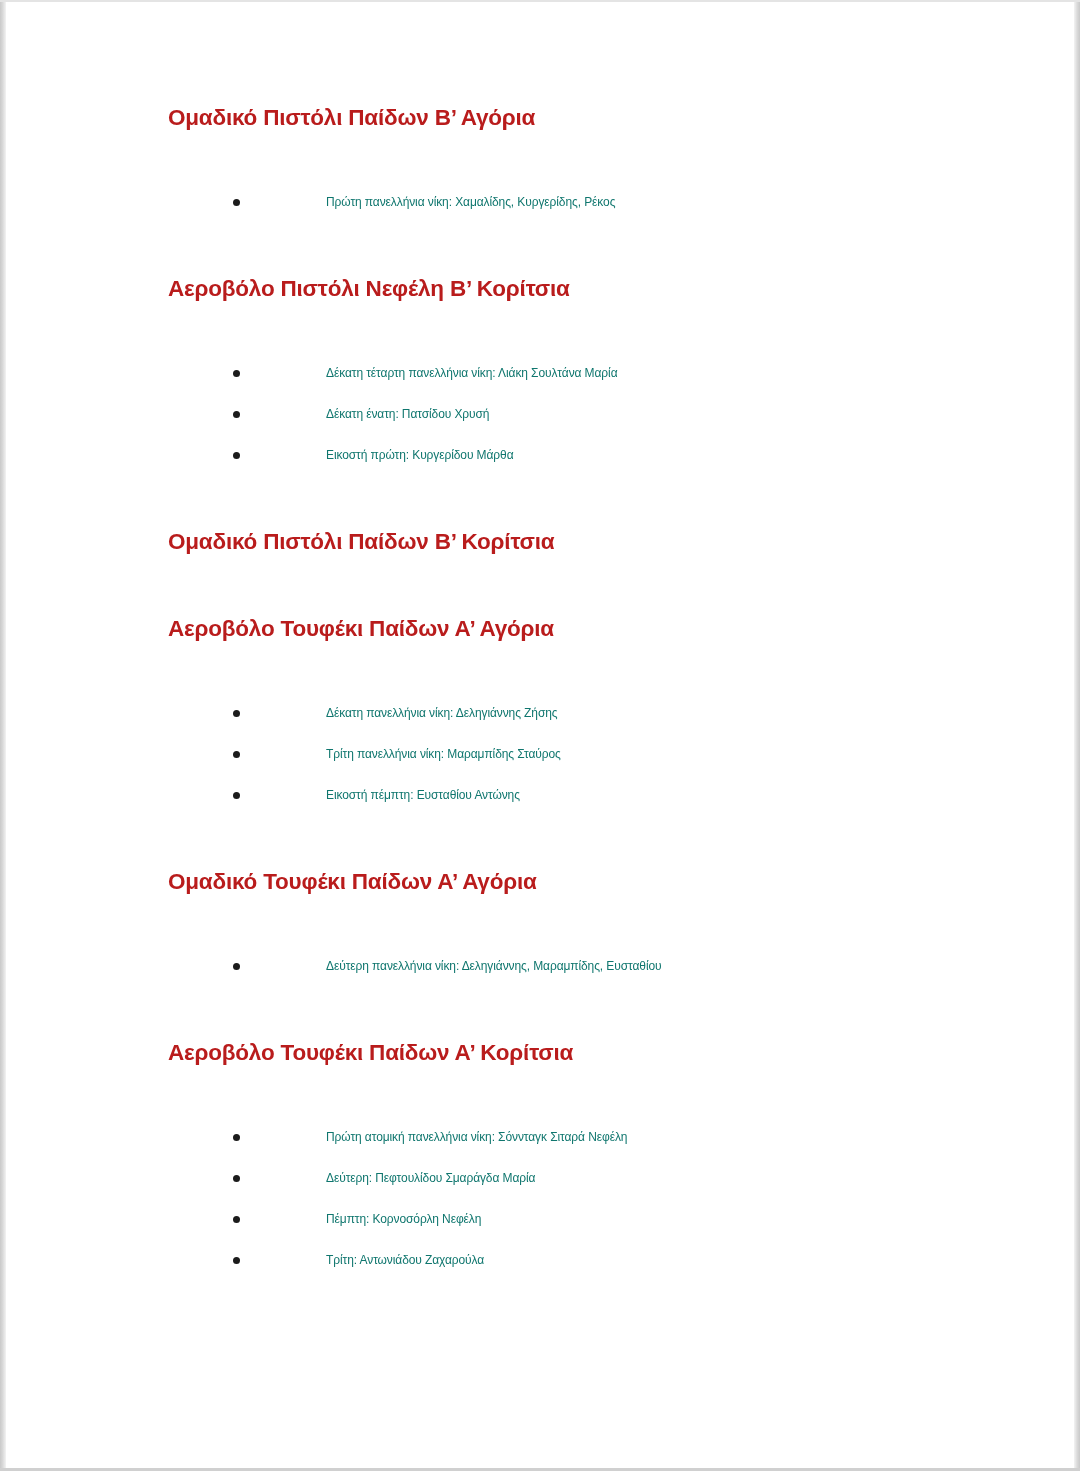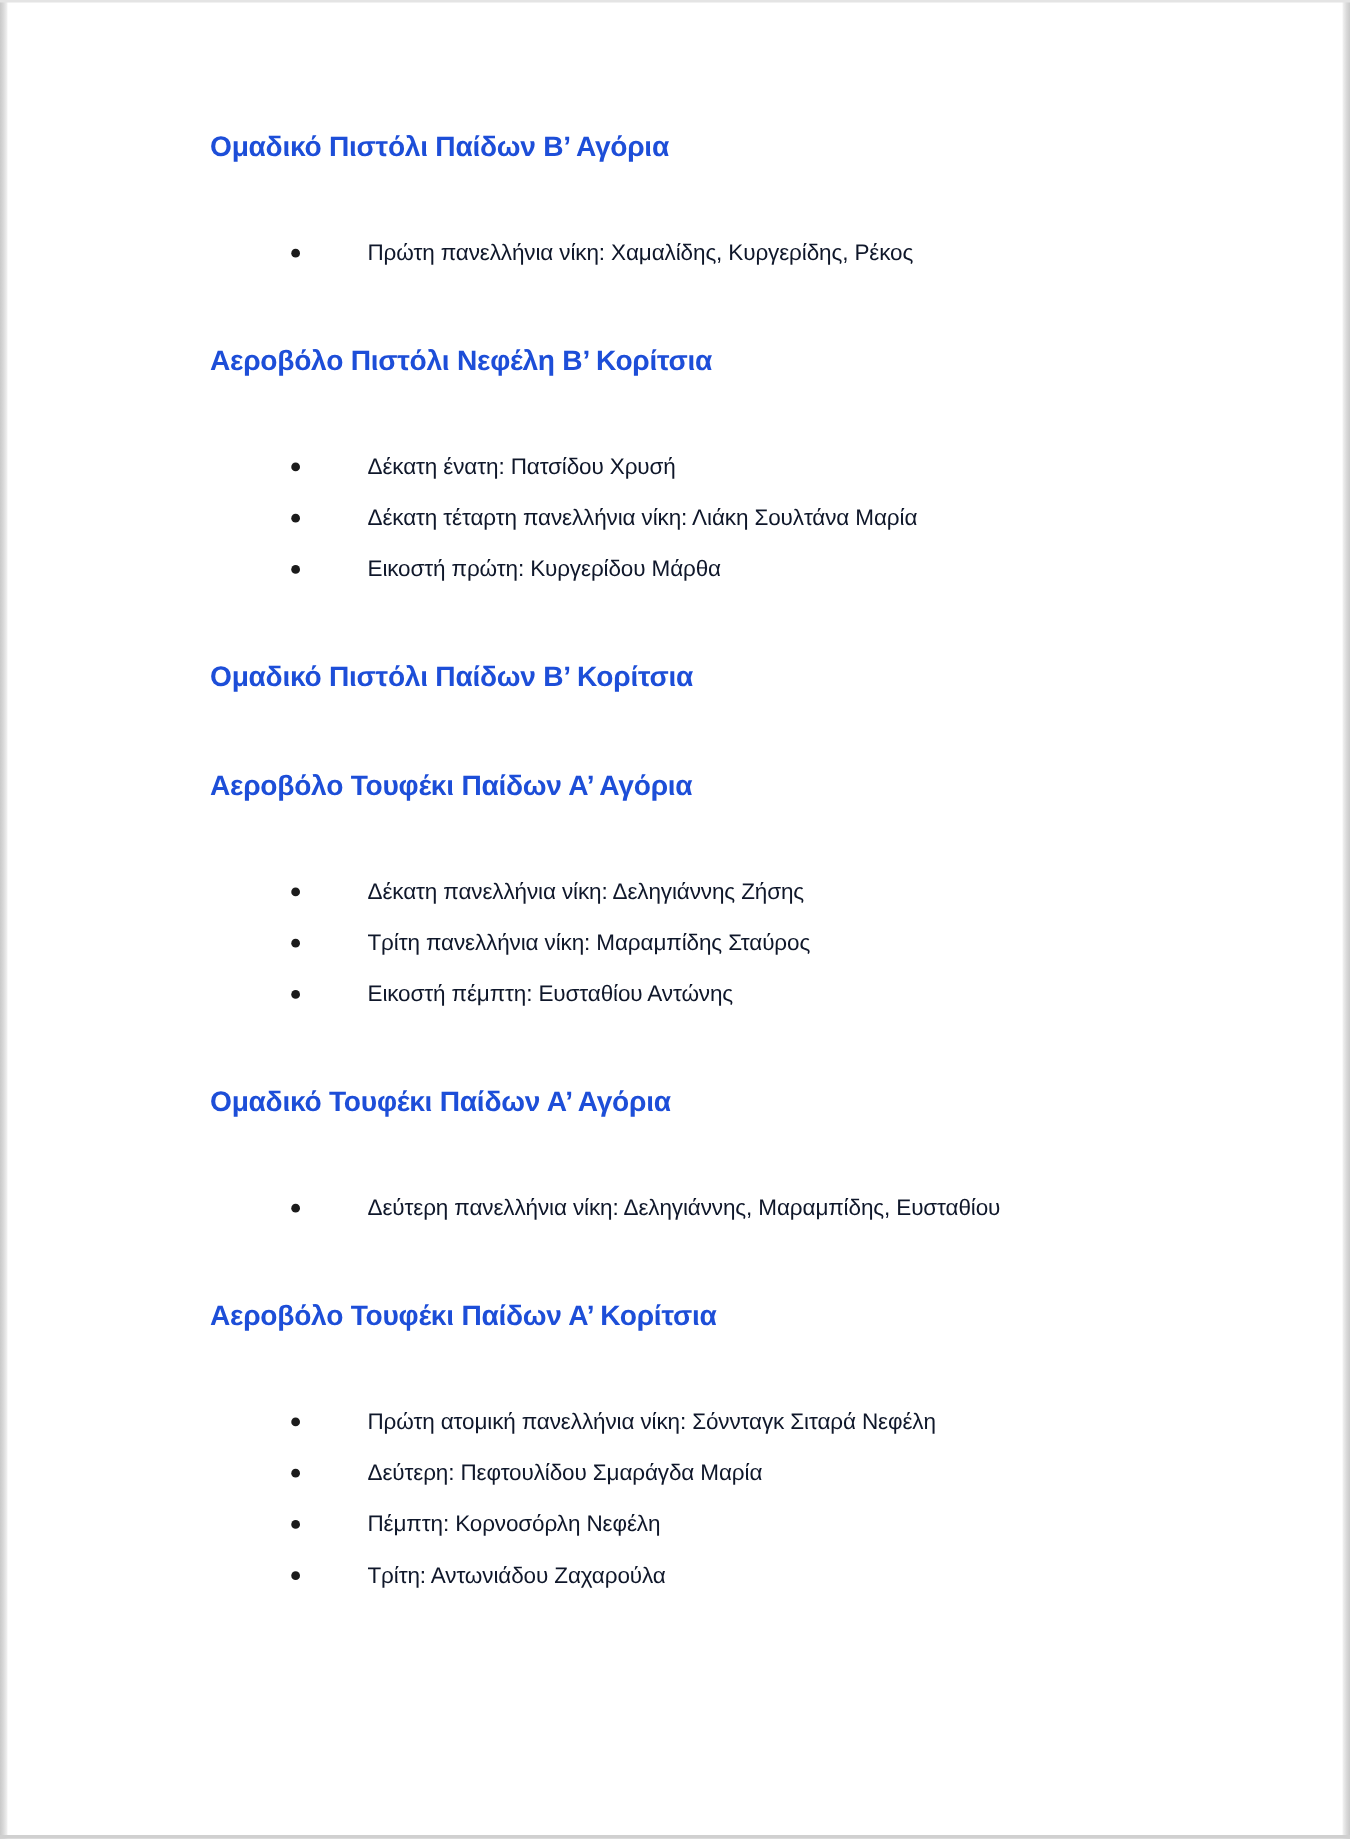--- a/index.html
+++ b/index.html
@@ -41,21 +41,21 @@
   }
 
   .doc-section { display: block; }
 
   .section-heading {
     margin: 57px 0 0 0;
     font-size: 22.5px;
     font-weight: 700;
     line-height: 30px;
     letter-spacing: -0.2px;
-    color: #1d4ed8;
+    color: #b91c1c;
   }
   .doc-section:first-child .section-heading { margin-top: 0; }
 
   .bullet-list { margin-top: 54px; }
 
   .bullet-row {
     display: flex;
     align-items: flex-start;
     line-height: 30px;
   }
@@ -64,24 +64,24 @@
   .dot {
     flex: none;
     width: 7px;
     height: 7px;
     border-radius: 50%;
     background: #1b1b1b;
     margin: 12px 0 0 65px;
   }
 
   .item-text {
-    margin-left: 54px;
-    font-size: 18px;
+    margin-left: 86px;
+    font-size: 12px;
     letter-spacing: -0.1px;
-    color: #0f172a;
+    color: #0f766e;
   }
 </style>
 </head>
 <body>
 
 <div class="edge-left"></div>
 <div class="edge-right"></div>
 <div class="edge-top"></div>
 <div class="edge-bottom"></div>
 
@@ -94,25 +94,25 @@
             <span class="dot"></span>
             <span class="item-text">Πρώτη πανελλήνια νίκη: Χαμαλίδης, Κυργερίδης, Ρέκος</span>
           </div>
         </div>
       </section>
       <section class="doc-section">
         <h2 class="section-heading">Αεροβόλο Πιστόλι Νεφέλη Β’ Κορίτσια</h2>
         <div class="bullet-list">
           <div class="bullet-row">
             <span class="dot"></span>
-            <span class="item-text">Δέκατη ένατη: Πατσίδου Χρυσή</span>
+            <span class="item-text">Δέκατη τέταρτη πανελλήνια νίκη: Λιάκη Σουλτάνα Μαρία</span>
           </div>
           <div class="bullet-row">
             <span class="dot"></span>
-            <span class="item-text">Δέκατη τέταρτη πανελλήνια νίκη: Λιάκη Σουλτάνα Μαρία</span>
+            <span class="item-text">Δέκατη ένατη: Πατσίδου Χρυσή</span>
           </div>
           <div class="bullet-row">
             <span class="dot"></span>
             <span class="item-text">Εικοστή πρώτη: Κυργερίδου Μάρθα</span>
           </div>
         </div>
       </section>
       <section class="doc-section">
         <h2 class="section-heading">Ομαδικό Πιστόλι Παίδων Β’ Κορίτσια</h2>
       </section>

